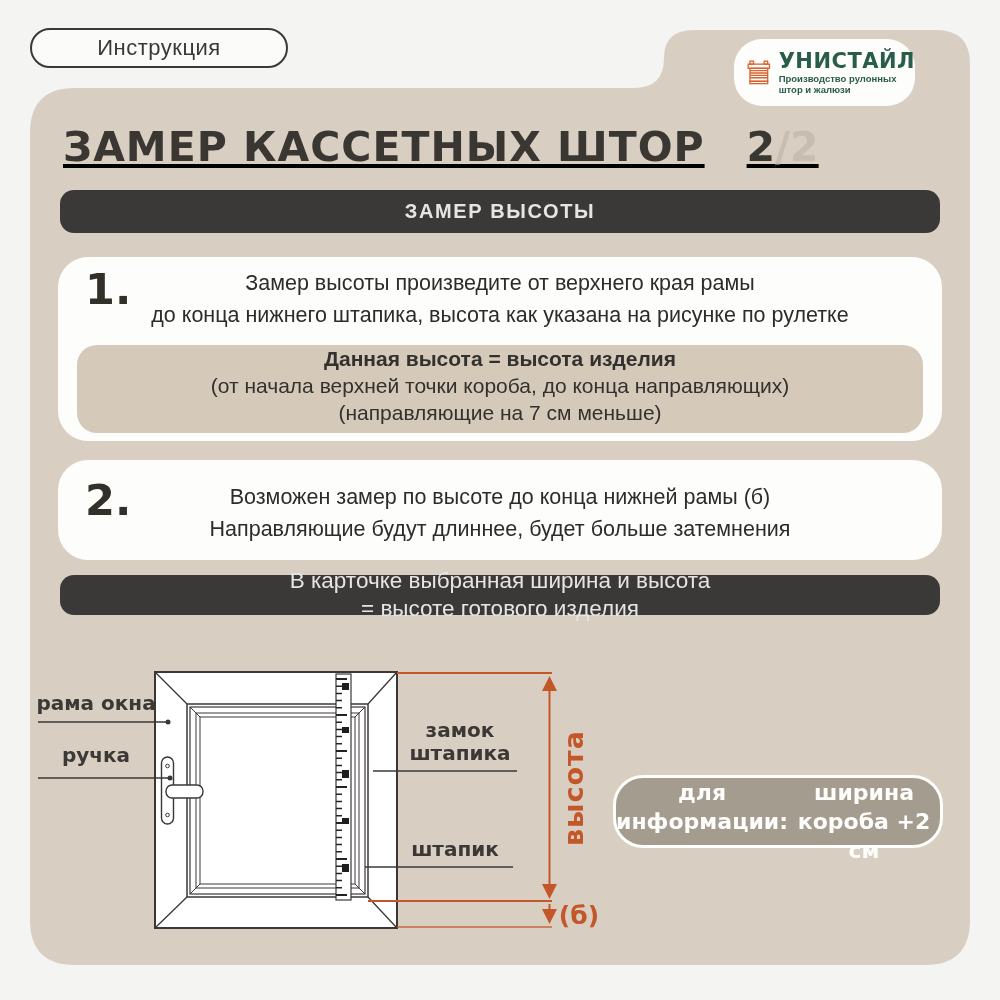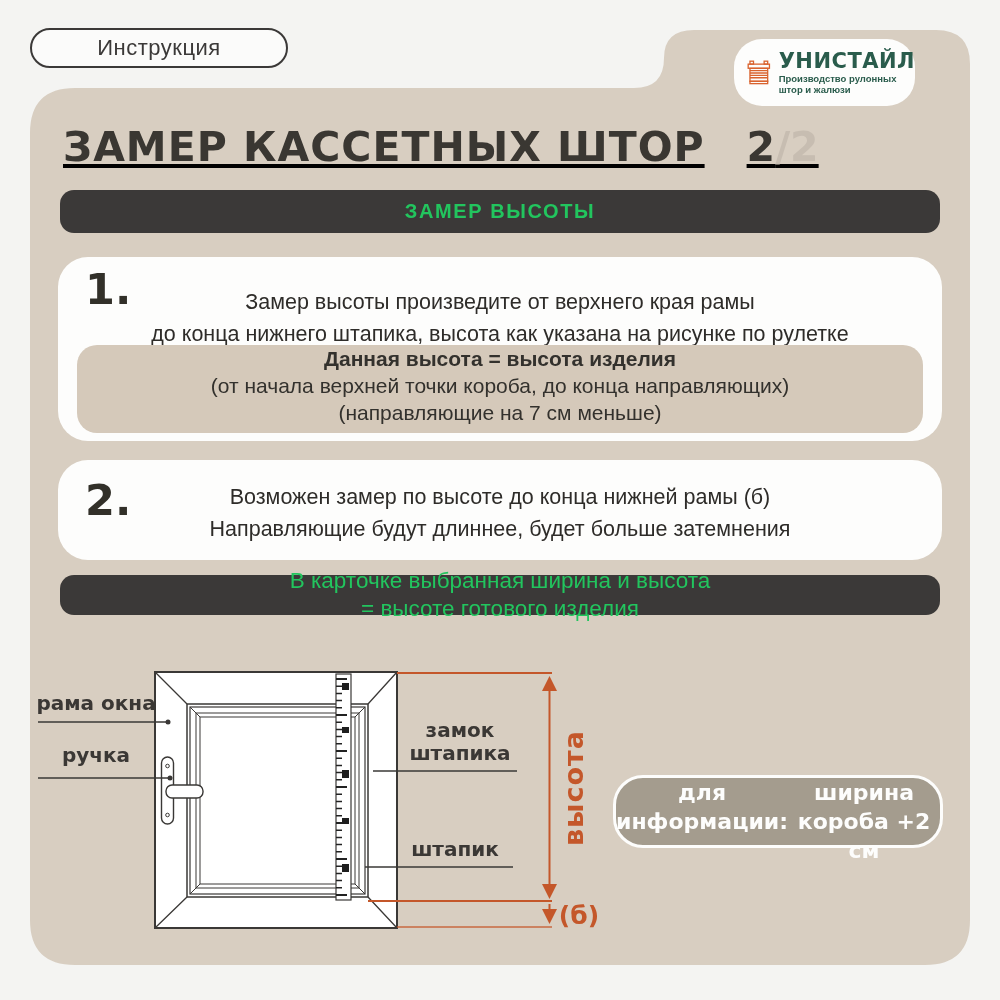--- a/index.html
+++ b/index.html
@@ -27,37 +27,37 @@
   .logo-tag{font-size:9.5px;font-weight:bold;color:var(--logo-green);line-height:11px;}
 
   .title-row{position:absolute;left:63px;top:122px;right:60px;display:flex;align-items:flex-start;text-decoration:underline;}
   .title{font-family:"DejaVu Sans",sans-serif;font-size:41px;font-weight:bold;
     color:#3a3732;letter-spacing:1px;line-height:50px;}
   .pager{margin-left:42px;font-family:"DejaVu Sans",sans-serif;font-size:41px;
     font-weight:bold;line-height:50px;}
   .pager .cur{color:#3a3732;}
   .pager .rest{color:var(--muted);}
 
-  .bar{position:absolute;left:60px;width:880px;background:var(--dark);color:#22c55e;
+  .bar{position:absolute;left:60px;width:880px;background:var(--dark);color:#e5e5e5;
     border-radius:14px;display:flex;flex-direction:column;align-items:center;
     justify-content:center;text-align:center;}
   #bar1{top:190px;height:43px;font-size:20px;font-weight:bold;letter-spacing:1.6px;}
   #bar2{top:575px;height:40px;font-size:22.5px;line-height:28px;font-weight:400;}
 
   .stepbox{position:absolute;left:58px;width:884px;background:var(--card-white);
     border-radius:30px;}
   #step1{top:257px;height:184px;}
   #step2{top:460px;height:100px;}
   .stepnum{position:absolute;left:27px;font-family:"DejaVu Sans",sans-serif;
     font-size:43px;font-weight:bold;color:#323029;line-height:46px;}
   #step1 .stepnum{top:9px;}
   #step2 .stepnum{top:17px;}
   .steptext{position:absolute;left:0;right:0;text-align:center;font-size:21.5px;
     color:var(--text);line-height:32px;}
-  #step1 .steptext{top:29px;}
+  #step1 .steptext{top:10px;}
   #step2 .steptext{top:21px;}
   .note{position:absolute;left:19px;right:19px;top:88px;height:88px;background:var(--note);
     border-radius:20px;text-align:center;font-size:21px;color:#33312d;line-height:27px;
     box-sizing:border-box;}
   .note .b{font-weight:bold;}
 
   .infobox{position:absolute;left:613px;top:775px;width:330px;height:73px;
     background:var(--info);border:3px solid var(--card-white);border-radius:30px;
     color:var(--card-white);text-align:center;font-family:"DejaVu Sans",sans-serif;
     font-weight:bold;font-size:22px;line-height:29px;display:flex;

